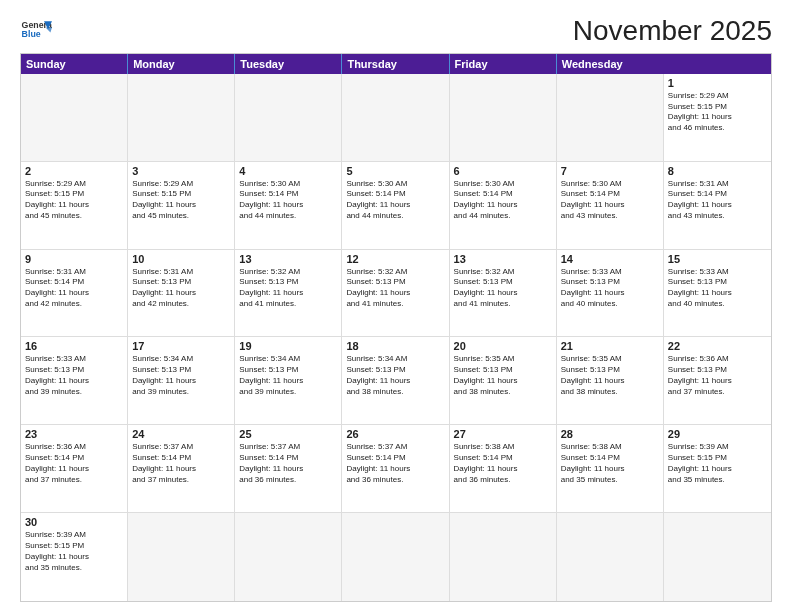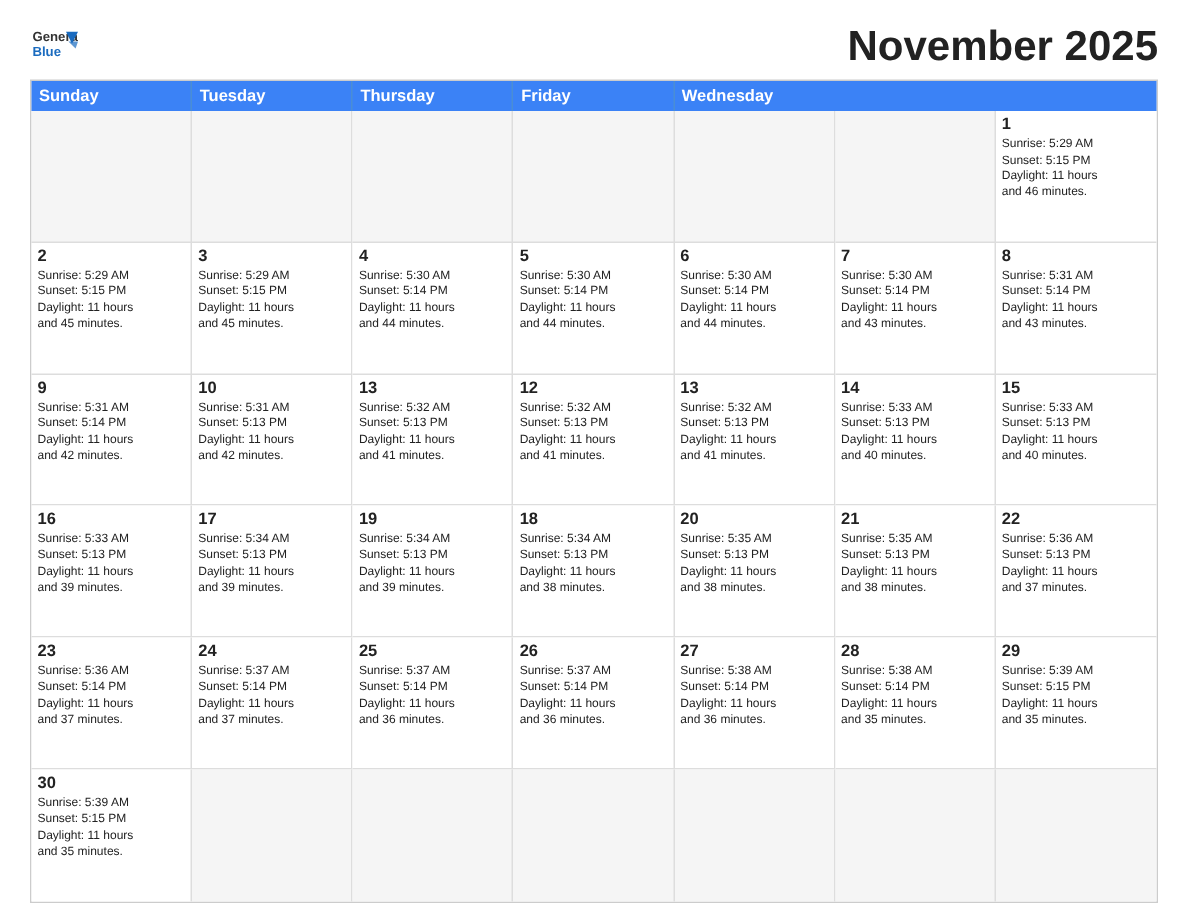--- a/index.html
+++ b/index.html
@@ -30,38 +30,38 @@
     }
     .logo-icon {
       width: 32px;
       height: 28px;
     }
     .title-block {
       text-align: right;
     }
     .month-title {
       font-size: 28px;
-      font-weight: bold;
+      font-weight: normal;
       color: #222;
       line-height: 1.1;
     }
     .subtitle {
       font-size: 13px;
       color: #444;
     }
     .calendar {
       flex: 1;
       display: flex;
       flex-direction: column;
       border: 1px solid #ccc;
     }
     .cal-header {
       display: grid;
       grid-template-columns: repeat(7, 1fr);
-      background: #3b82f6;
+      background: #4c1d95;
     }
     .cal-header-cell {
       color: #fff;
       font-size: 11px;
       font-weight: bold;
       padding: 4px 5px;
       text-align: left;
       border-right: 1px solid #4a8dd5;
     }
     .cal-header-cell:last-child {
@@ -118,20 +118,21 @@
       </svg>
     </div>
     <div class="title-block">
       <div class="month-title">November 2025</div>
     </div>
   </div>
 
   <div class="calendar">
     <div class="cal-header">
     <div class="cal-header-cell">Sunday</div>
+        <div class="cal-header-cell">Monday</div>
         <div class="cal-header-cell">Tuesday</div>
         <div class="cal-header-cell">Thursday</div>
         <div class="cal-header-cell">Friday</div>
         <div class="cal-header-cell">Wednesday</div>
       </div>
     <div class="cal-body">
     <div class="cal-cell empty"></div>
         <div class="cal-cell empty"></div>
         <div class="cal-cell empty"></div>
         <div class="cal-cell empty"></div>

